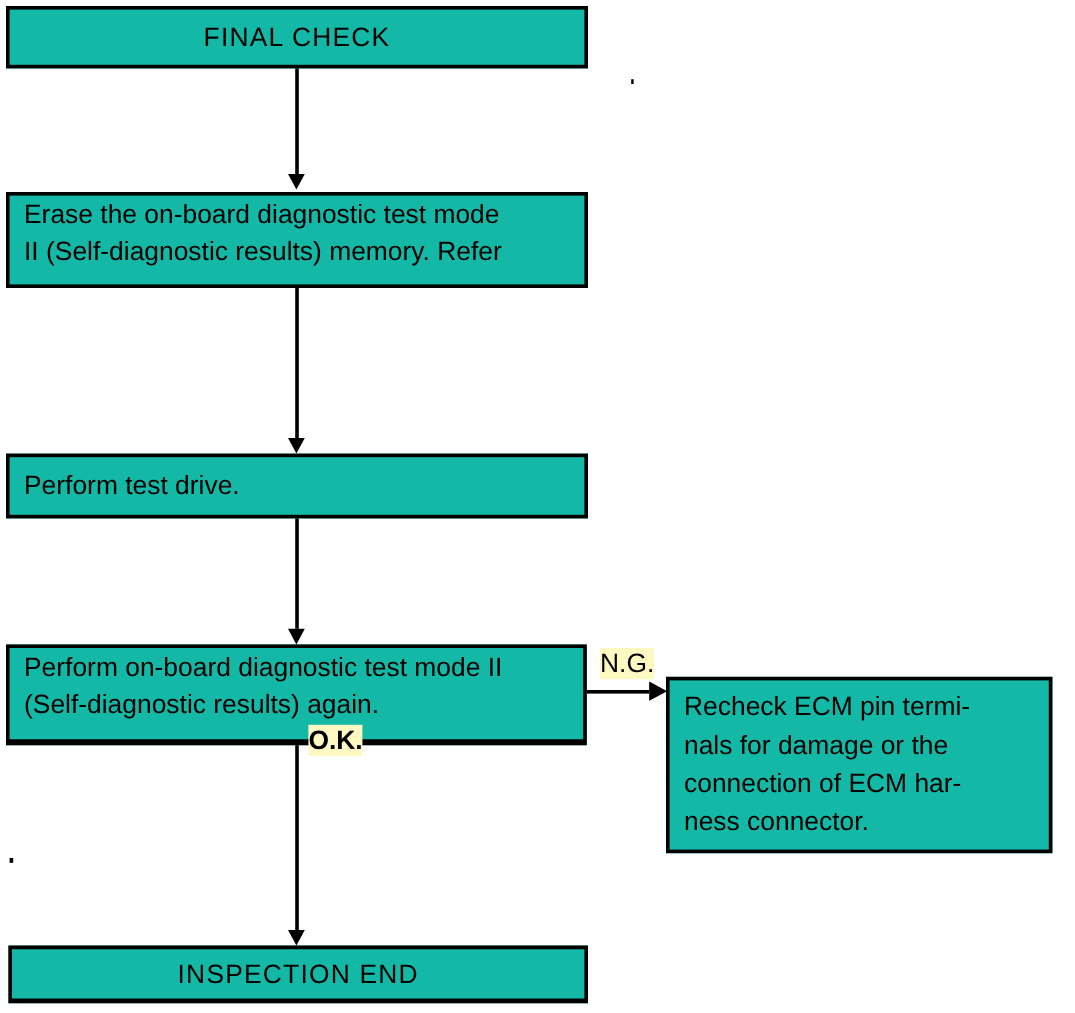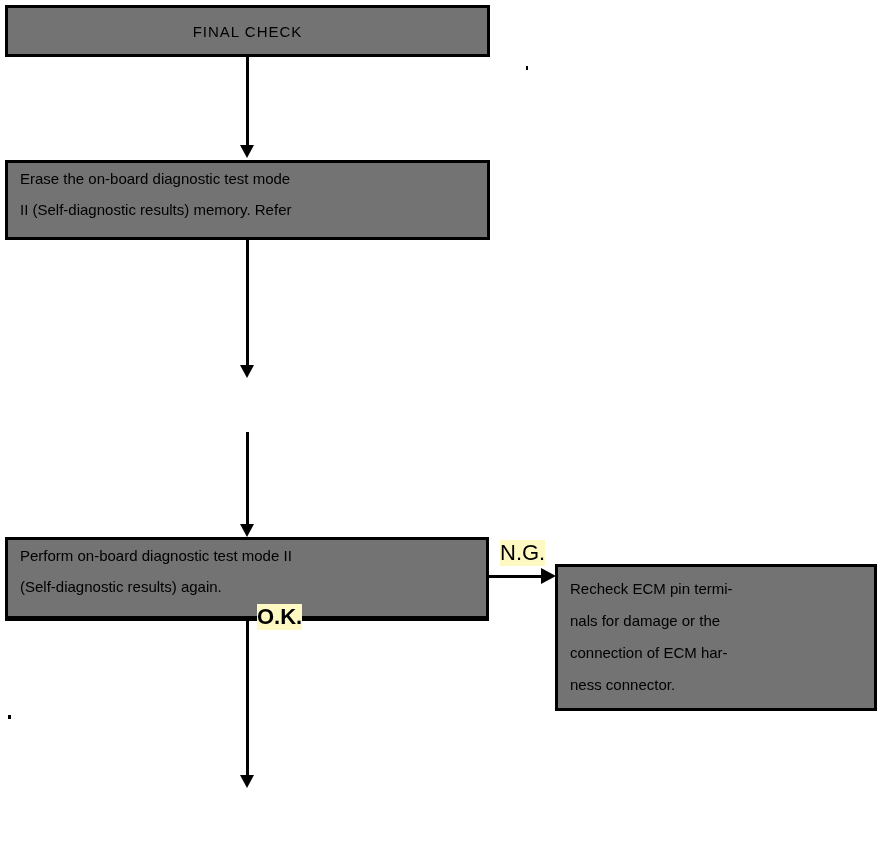--- a/index.html
+++ b/index.html
@@ -13,22 +13,22 @@
     height: 844px;
     background: #ffffff;
     font-family: "Liberation Sans", sans-serif;
     color: #000000;
     overflow: hidden;
   }
   .node {
     position: absolute;
     box-sizing: border-box;
     border: 3px solid #000000;
-    background: #737373;
-    font-size: 15px;
+    background: #14b8a6;
+    font-size: 22px;
     color: #000000;
   }
   .node.center {
     display: flex;
     align-items: center;
     justify-content: center;
     letter-spacing: 1px;
   }
   .node.left-multiline {
     white-space: pre-line;
@@ -86,37 +86,39 @@
 
   <div class="vline" style="left:246px; top:57px; height:88px;"></div>
   <div class="ah-down" style="left:240px; top:145px;"></div>
 
   <div class="node left-multiline" style="left:5px; top:160px; width:485px; height:80px;">Erase the on-board diagnostic test mode
 II (Self-diagnostic results) memory. Refer</div>
 
   <div class="vline" style="left:246px; top:240px; height:125px;"></div>
   <div class="ah-down" style="left:240px; top:365px;"></div>
 
+  <div class="node left-vcenter" style="left:5px; top:378px; width:485px; height:54px;">Perform test drive.</div>
 
   <div class="vline" style="left:246px; top:432px; height:92px;"></div>
   <div class="ah-down" style="left:240px; top:524px;"></div>
 
   <div class="node left-multiline" style="left:5px; top:537px; width:484px; height:84px; border-bottom-width:5px;">Perform on-board diagnostic test mode II
 (Self-diagnostic results) again.</div>
 
   <div class="edge-label" style="left:500px; top:540px;">N.G.</div>
   <div class="hline" style="left:489px; top:575px; width:52px;"></div>
   <div class="ah-right" style="left:541px; top:568px;"></div>
 
   <div class="node left-multiline" style="left:555px; top:535px; width:322px; height:147px; line-height:32px; padding-top:6px;margin-top:29px;">Recheck ECM pin termi-
 nals for damage or the
 connection of ECM har-
 ness connector.</div>
 
   <div class="edge-label" style="left:257px; top:604px;font-weight:bold;">O.K.</div>
   <div class="vline" style="left:246px; top:621px; height:154px;"></div>
   <div class="ah-down" style="left:240px; top:775px;"></div>
 
+  <div class="node center" style="left:7px; top:788px; width:483px; height:48px; border-bottom-width:4px;">INSPECTION END</div>
 
   <div class="speck" style="left:526px; top:66px; width:2px; height:4px;"></div>
   <div class="speck" style="left:8px; top:715px; width:3px; height:4px;"></div>
 
 </div>
 
 </body></html>

